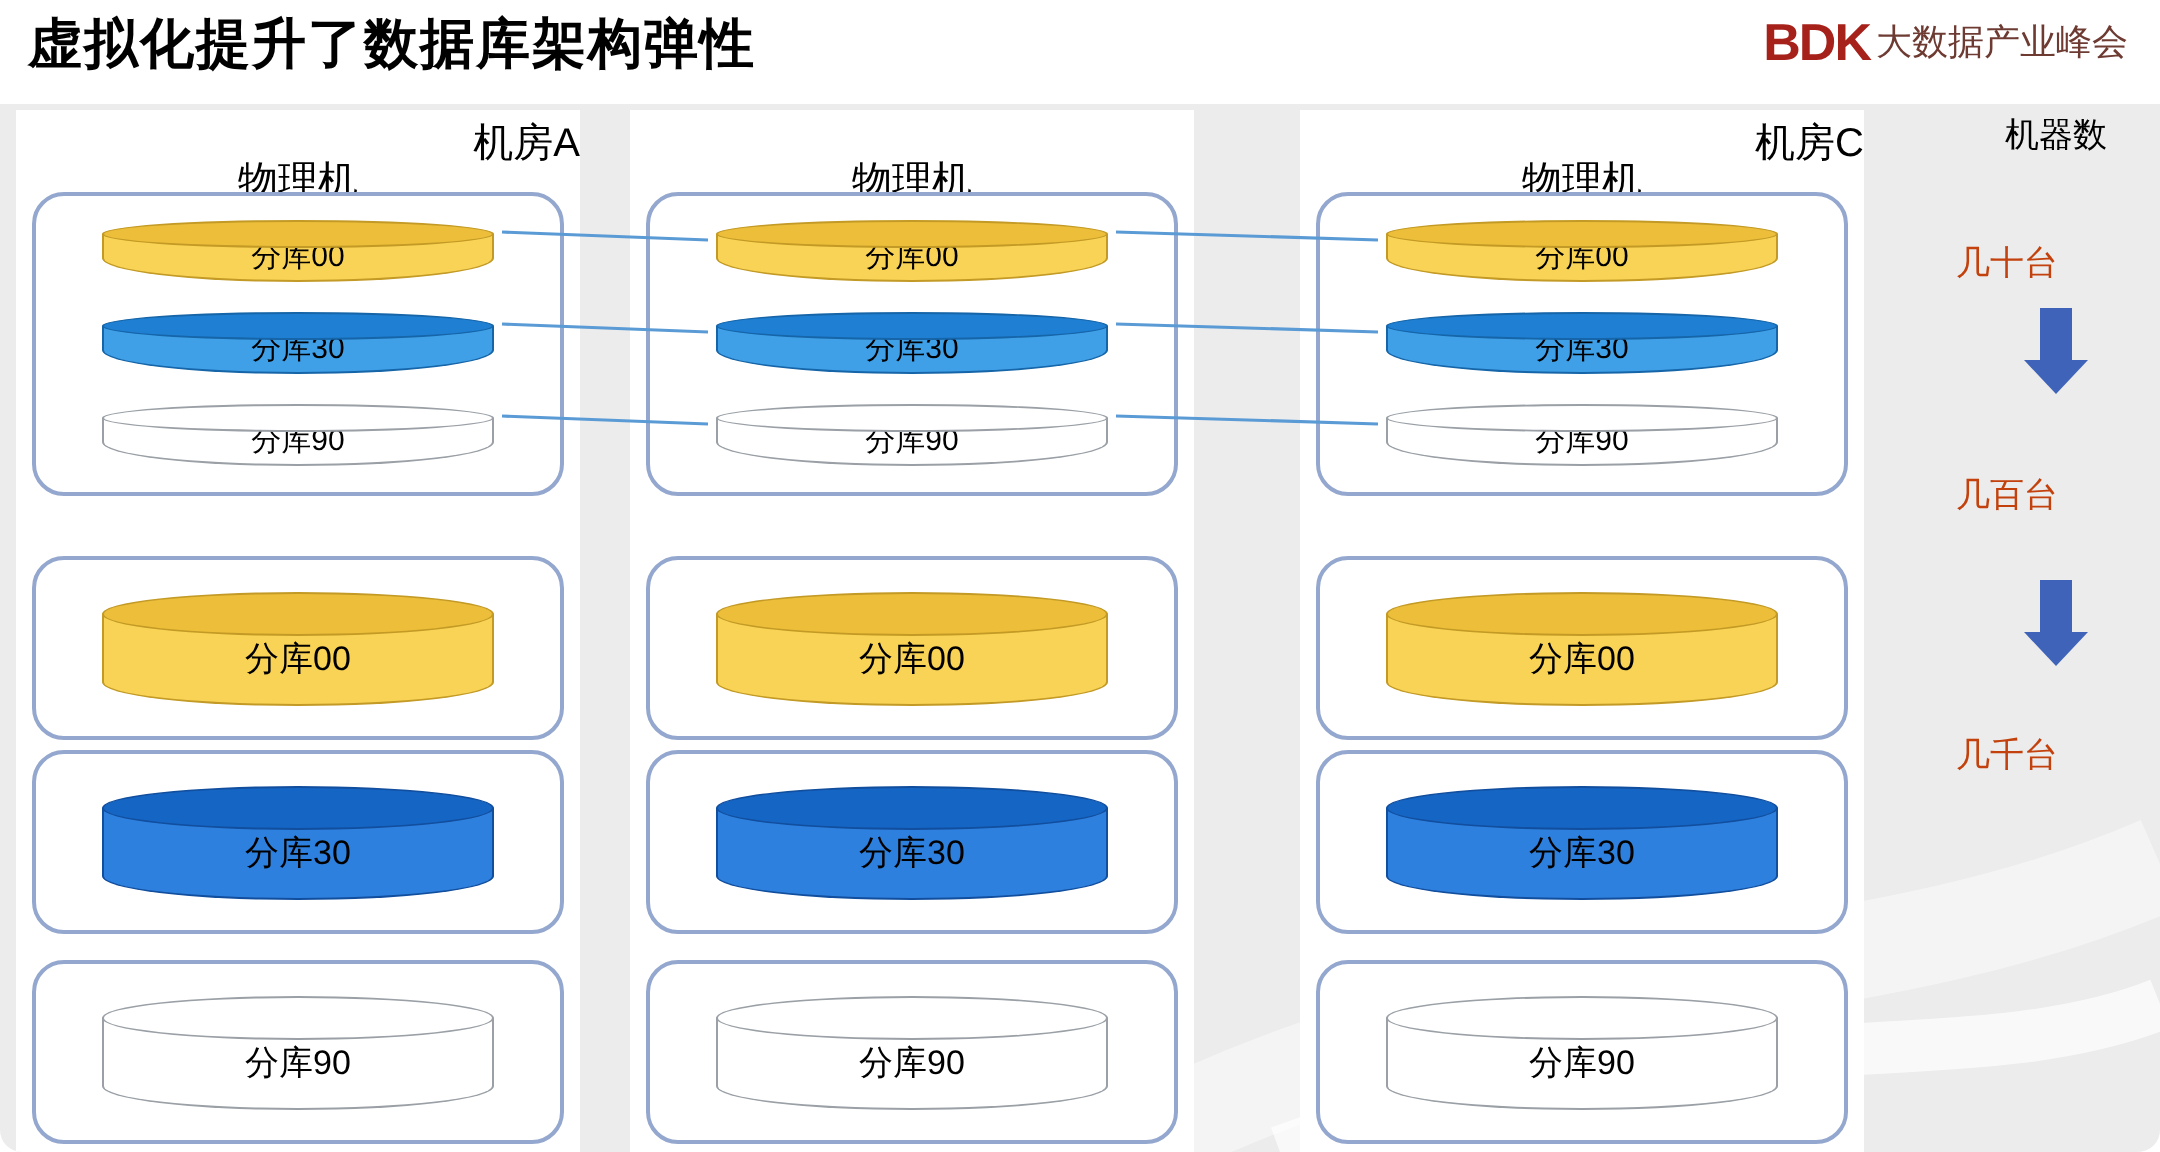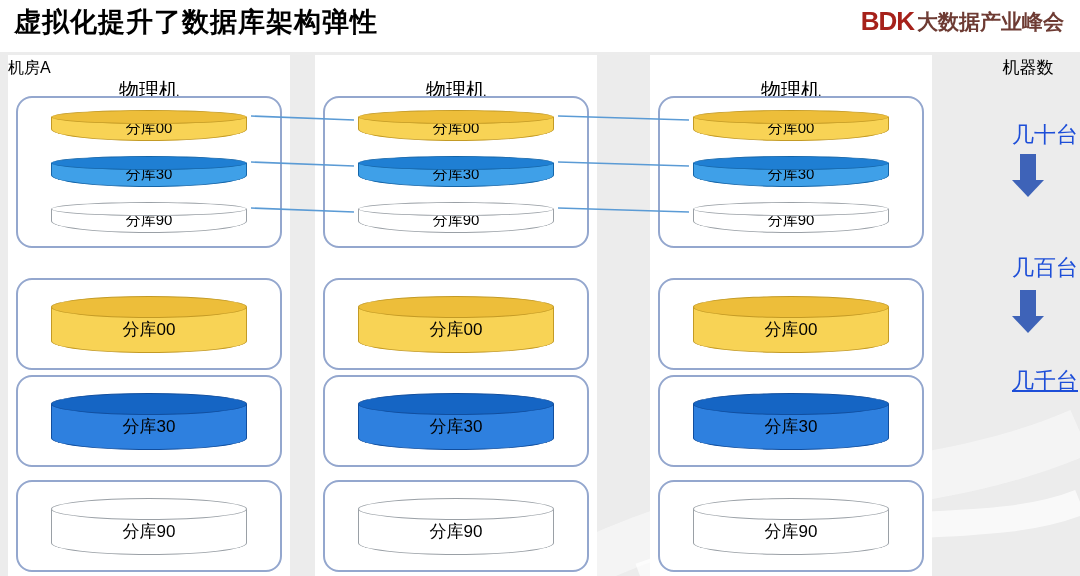--- a/index.html
+++ b/index.html
@@ -1,34 +1,34 @@
 <!DOCTYPE html>
 <html><head>
 <meta charset="utf-8">
 <style>
   html,body{margin:0;padding:0;}
   body{font-family:"Liberation Sans",sans-serif;}
-  .slide{position:relative;width:1080px;height:576px;background:#ffffff;overflow:hidden;}
+  .slide{position:relative;width:1080px;height:576px;background:#ffffff;overflow:hidden;border-radius:11px;}
 
   
   .page-title{position:absolute;left:14px;top:4px;font-size:27px;font-weight:700;color:#000;letter-spacing:1px;z-index:4;}
   .logo{position:absolute;right:16px;top:8px;display:flex;align-items:center;gap:3px;z-index:4;}
   .logo-mark{font-size:26px;font-weight:800;color:#A6211A;letter-spacing:-1px;line-height:1;}
-  .logo-text{font-size:21px;font-weight:700;color:#6E3B33;line-height:1;}
+  .logo-text{font-size:18px;font-weight:400;color:#6E3B33;line-height:1;}
 
   
   .stage-bg{position:absolute;left:0;top:52px;right:0;bottom:0;background:#ececec;z-index:0;}
   .swoosh{position:absolute;left:0;top:0;width:100%;height:100%;}
 
   
   .panel{position:absolute;top:55px;bottom:0;width:282px;background:#ffffff;z-index:1;}
   .panel-a{left:8px;}
   .panel-b{left:315px;}
   .panel-c{left:650px;}
-  .room-label{position:absolute;top:3px;width:100%;text-align:left;font-size:16px;color:#000;}
+  .room-label{position:absolute;top:3px;width:100%;text-align:right;font-size:20px;color:#000;}
   .host-label{position:absolute;top:22px;width:100%;text-align:center;font-size:20px;color:#000;}
 
   .group-box{position:absolute;left:8px;right:8px;top:41px;height:152px;border:2px solid #94A7CE;border-radius:16px;box-sizing:border-box;padding-top:12px;background:#fff;}
   .group-box .cyl{margin:0 auto 15px;}
 
   .single-box{position:absolute;left:8px;right:8px;height:92px;border:2px solid #94A7CE;border-radius:16px;box-sizing:border-box;background:#fff;}
   .sb1{top:223px;} .sb2{top:320px;} .sb3{top:425px;}
   .single-box .cyl{margin:16px auto 0;}
 
   
@@ -51,22 +51,22 @@
   .blue2 .body{background:#2E80DF;border:1px solid #114E9E;border-top:none;}
   .white .cap{background:#ffffff;border:1px solid #9AA0A6;}
   .white .body{background:#ffffff;border:1px solid #9AA0A6;border-top:none;}
 
   
   .connectors{position:absolute;left:0;top:0;width:1080px;height:576px;z-index:3;pointer-events:none;}
 
   
   .machines{position:absolute;left:978px;top:0;width:100px;height:576px;z-index:1;}
   .m-header{position:absolute;top:56px;width:100%;text-align:center;font-size:17px;color:#000;}
-  .m-stage{position:absolute;width:100%;text-align:right;font-size:22px;color:#1d4ed8;}
-  .m0{top:120px;} .m1{top:253px;} .m2{top:366px;text-decoration:underline;}
+  .m-stage{position:absolute;width:100%;text-align:left;font-size:17px;color:#c2410c;}
+  .m0{top:120px;} .m1{top:236px;} .m2{top:366px;}
   .arrow{position:absolute;left:50%;transform:translateX(-50%);}
   .a0{top:154px;} .a1{top:290px;}
   .arrow .shaft{width:16px;height:26px;background:#3E63B8;margin:0 auto;}
   .arrow .head{width:0;height:0;border-left:16px solid transparent;border-right:16px solid transparent;border-top:17px solid #3E63B8;}
 </style>
 </head>
 <body>
 
 <div class="slide">
 
@@ -179,20 +179,21 @@
       <div class="cyl lg white">
         <div class="cap"></div>
         <div class="body">
             <span class="lbl">分库90</span>
           </div>
       </div>
     </div>
   </div>
 
   <div class="panel panel-c">
+    <div class="room-label">机房C</div>
     <div class="host-label">物理机</div>
 
     <div class="group-box">
       <div class="cyl sm yellow">
         <div class="cap"></div>
         <div class="body">
             <span class="lbl">分库00</span>
           </div>
       </div>
       <div class="cyl sm blue">

